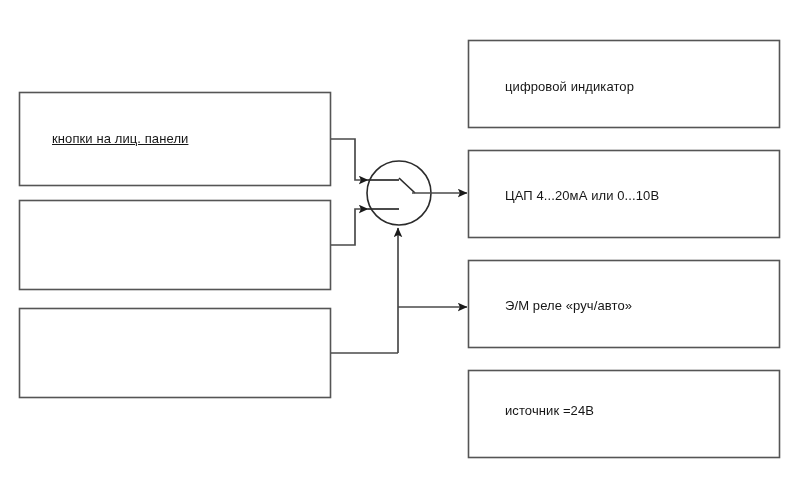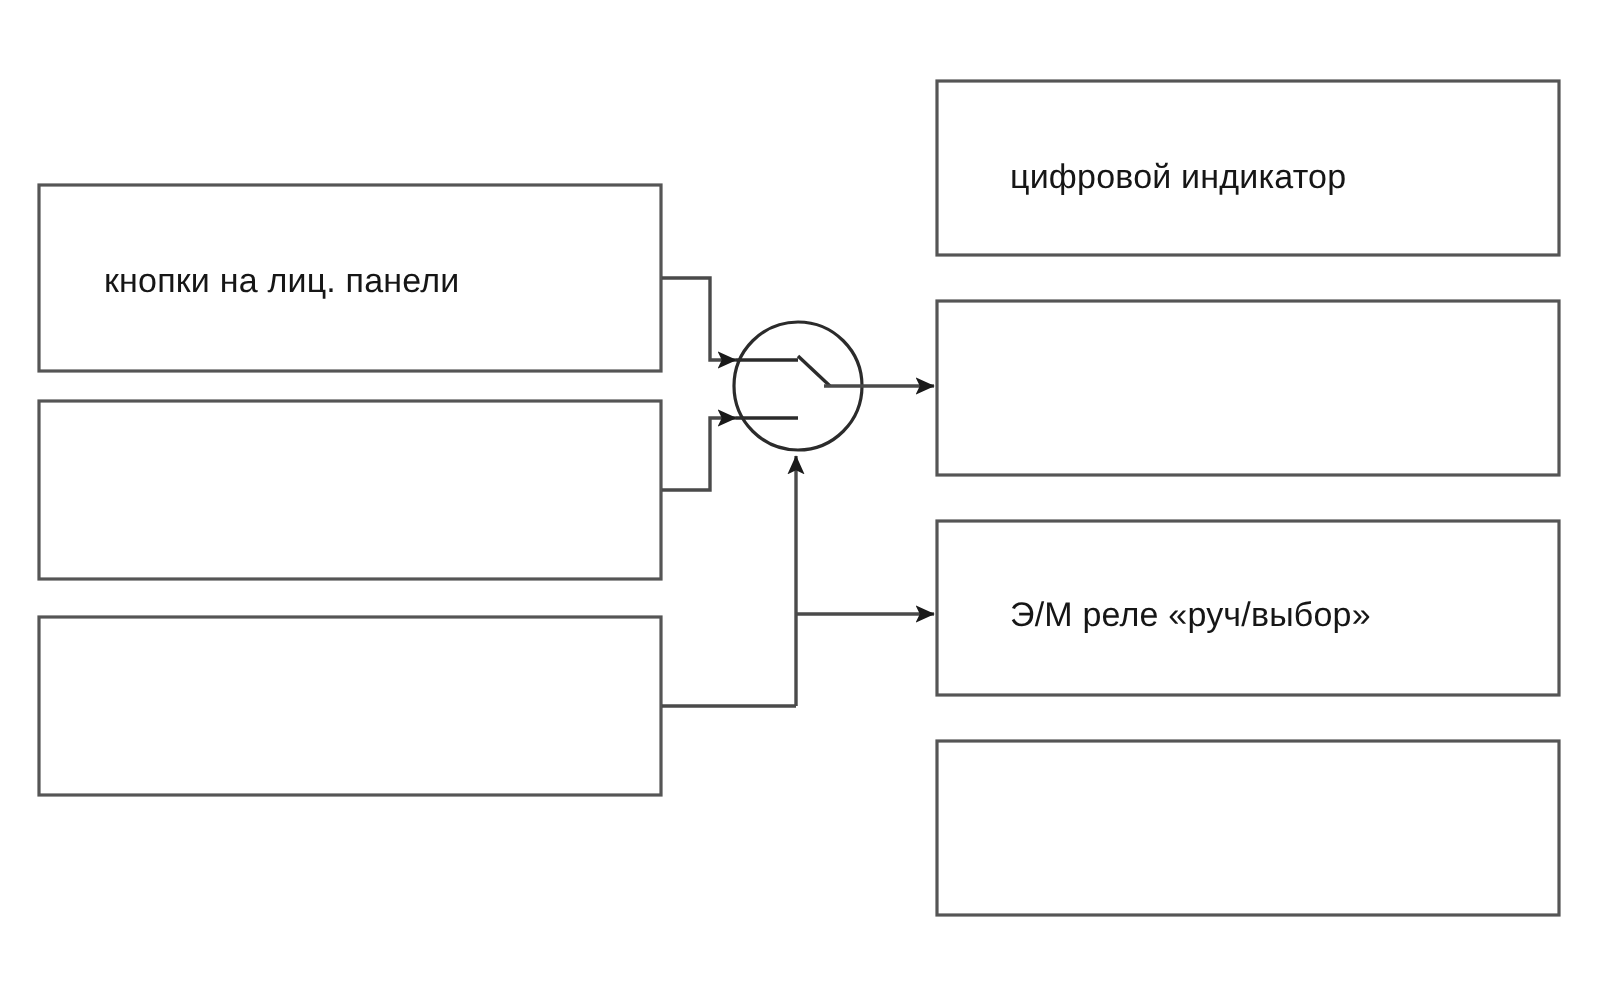--- a/index.html
+++ b/index.html
@@ -20,21 +20,21 @@
   #diagram-svg {
     position: absolute;
     left: 0;
     top: 0;
     width: 800px;
     height: 500px;
   }
   .block-label {
     position: absolute;
     font-family: "Liberation Sans", sans-serif;
-    font-size: 17px;
+    font-size: 13px;
     color: #161616;
     letter-spacing: 0.1px;
     white-space: nowrap;
     pointer-events: none;
   }
 </style>
 </head>
 <body>
 
 <div id="diagram-root">
@@ -77,23 +77,25 @@
     <path d="M398,307 L398,228" fill="none" stroke="#4a4a4a" stroke-width="1.7" marker-end="url(#arrow-head)"></path>
 
     <path d="M398,307 L467,307" fill="none" stroke="#4a4a4a" stroke-width="1.7" marker-end="url(#arrow-head)"></path>
 
     <line x1="331" y1="353" x2="398" y2="353" stroke="#4a4a4a" stroke-width="1.7"></line>
 
     <line x1="398" y1="353" x2="398" y2="307" stroke="#4a4a4a" stroke-width="1.7"></line>
 
   </svg>
 
-  <div class="block-label" style="left:52px; top:131px;">кнопки на лиц. панели</div>
+  <div class="block-label" style="left:52px; top:131px;text-decoration:underline;">кнопки на лиц. панели</div>
 
 
 
   <div class="block-label" style="left:505px; top:79px;">цифровой индикатор</div>
 
+  <div class="block-label" style="left:505px; top:188px;">ЦАП 4...20мА или 0...10В</div>
 
-  <div class="block-label" style="left:505px; top:298px;">Э/М реле «руч/выбор»</div>
+  <div class="block-label" style="left:505px; top:298px;">Э/М реле «руч/авто»</div>
 
+  <div class="block-label" style="left:505px; top:403px;">источник =24В</div>
 
 </div>
 
 </body></html>

